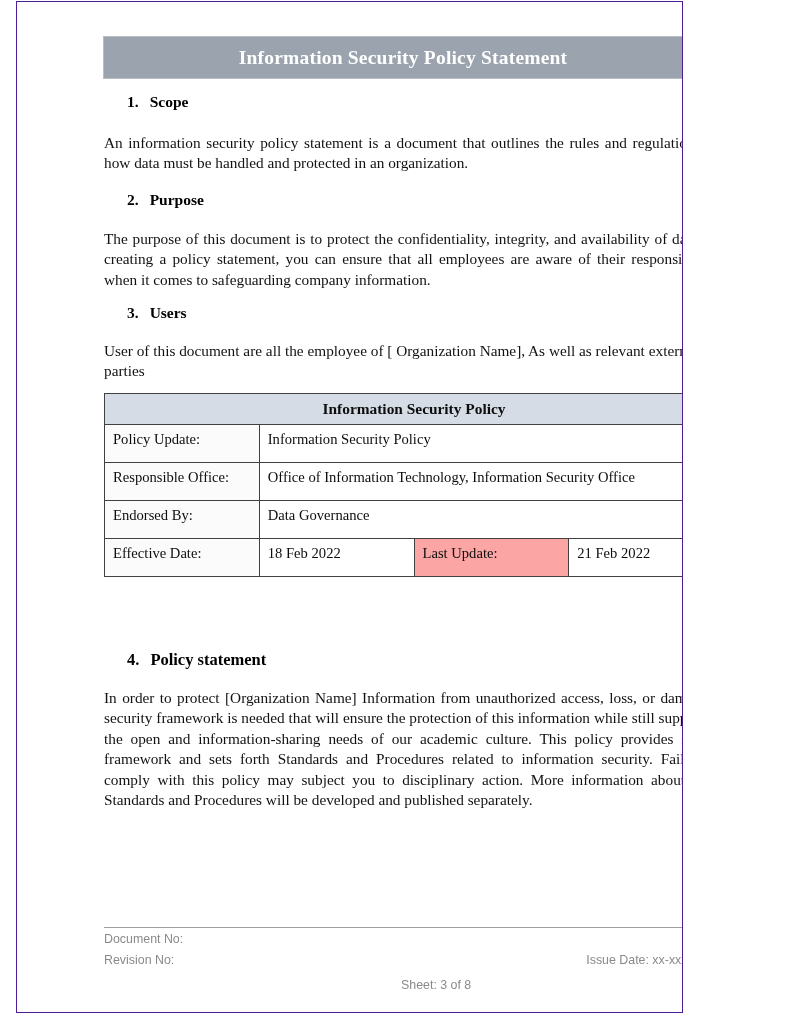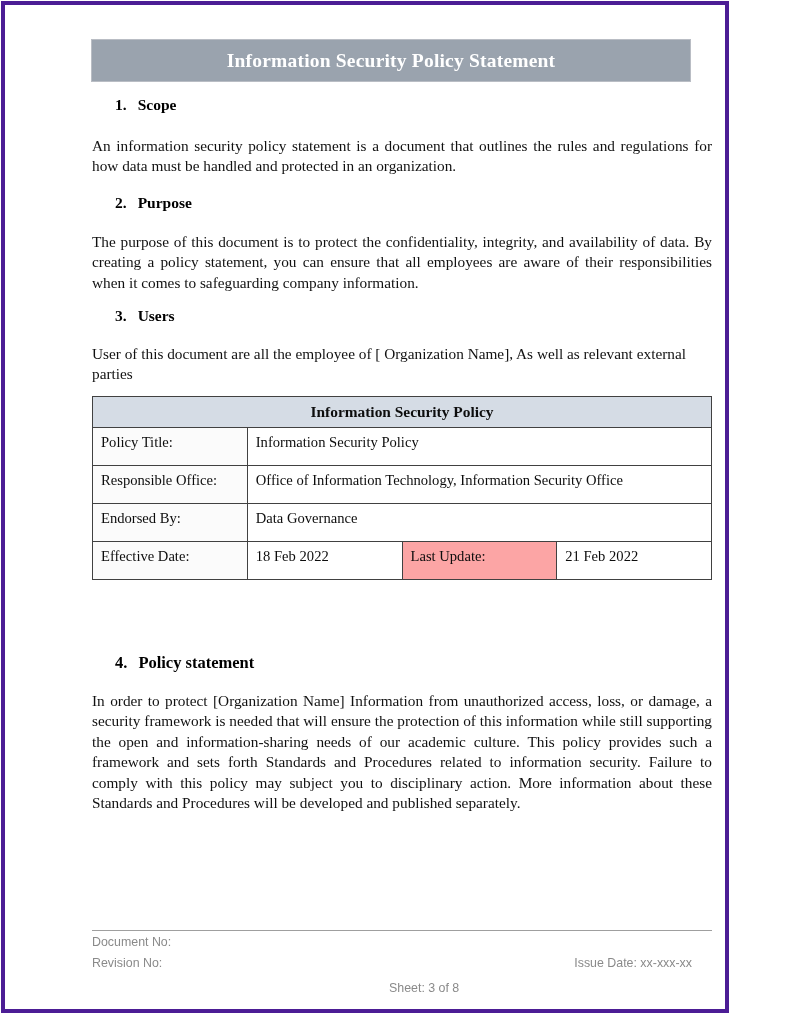--- a/index.html
+++ b/index.html
@@ -12,26 +12,26 @@
     width: 800px;
     height: 1015px;
     font-family: "Liberation Serif", serif;
     color: #000000;
     position: relative;
     overflow: hidden;
   }
 
   .page {
     position: absolute;
-    left: 1px;
+    left: 16px;
     top: 1px;
-    width: 728px;
+    width: 667px;
     height: 1012px;
     background: #ffffff;
-    border: 4px solid #4c1d95;
+    border: 1px solid #4c1d95;
     overflow: hidden;
   }
 
   .page-inner {
     position: absolute;
     left: 86px;
     top: 0;
     width: 622px;
     height: 100%;
   }
@@ -184,21 +184,21 @@
     <div class="para left" style="top:339px; width:600px;">User of this document are all the employee of [ Organization Name], As well as relevant external parties</div>
 
     <table class="policy-table">
       <thead>
         <tr>
           <th class="tbl-head" colspan="4">Information Security Policy</th>
         </tr>
       </thead>
       <tbody>
         <tr class="row-std">
-          <td class="label-cell">Policy Title:</td>
+          <td class="label-cell">Policy Update:</td>
           <td class="value-cell" colspan="3">Information Security Policy</td>
         </tr>
         <tr class="row-std">
           <td class="label-cell">Responsible Office:</td>
           <td class="value-cell" colspan="3">Office of Information Technology, Information Security Office</td>
         </tr>
         <tr class="row-std">
           <td class="label-cell">Endorsed By:</td>
           <td class="value-cell" colspan="3">Data Governance</td>
         </tr>

